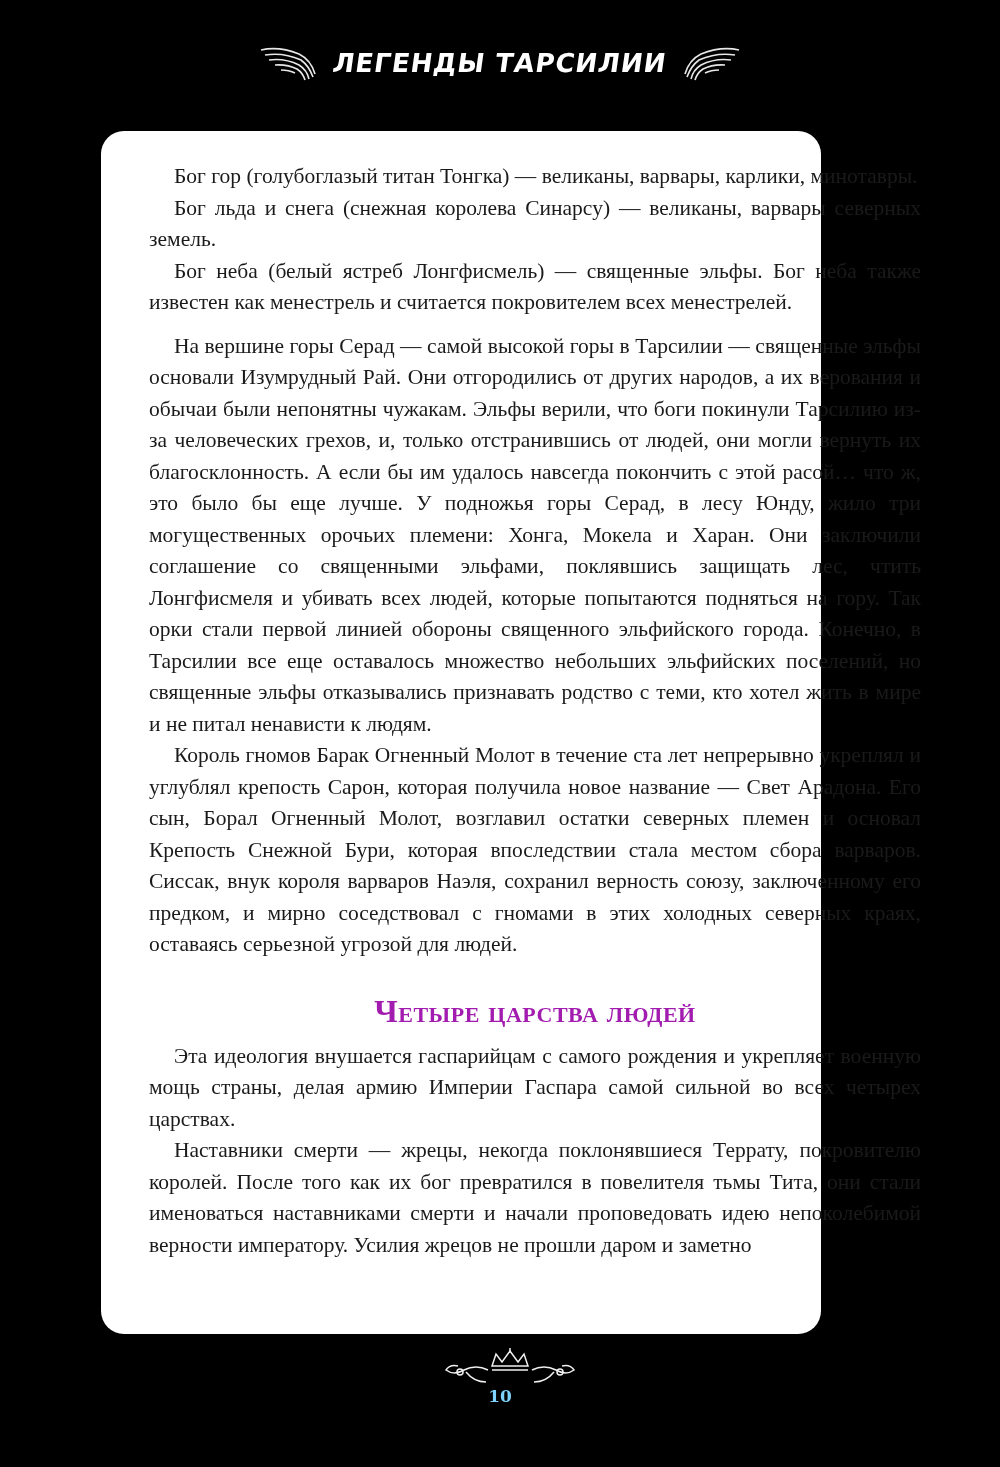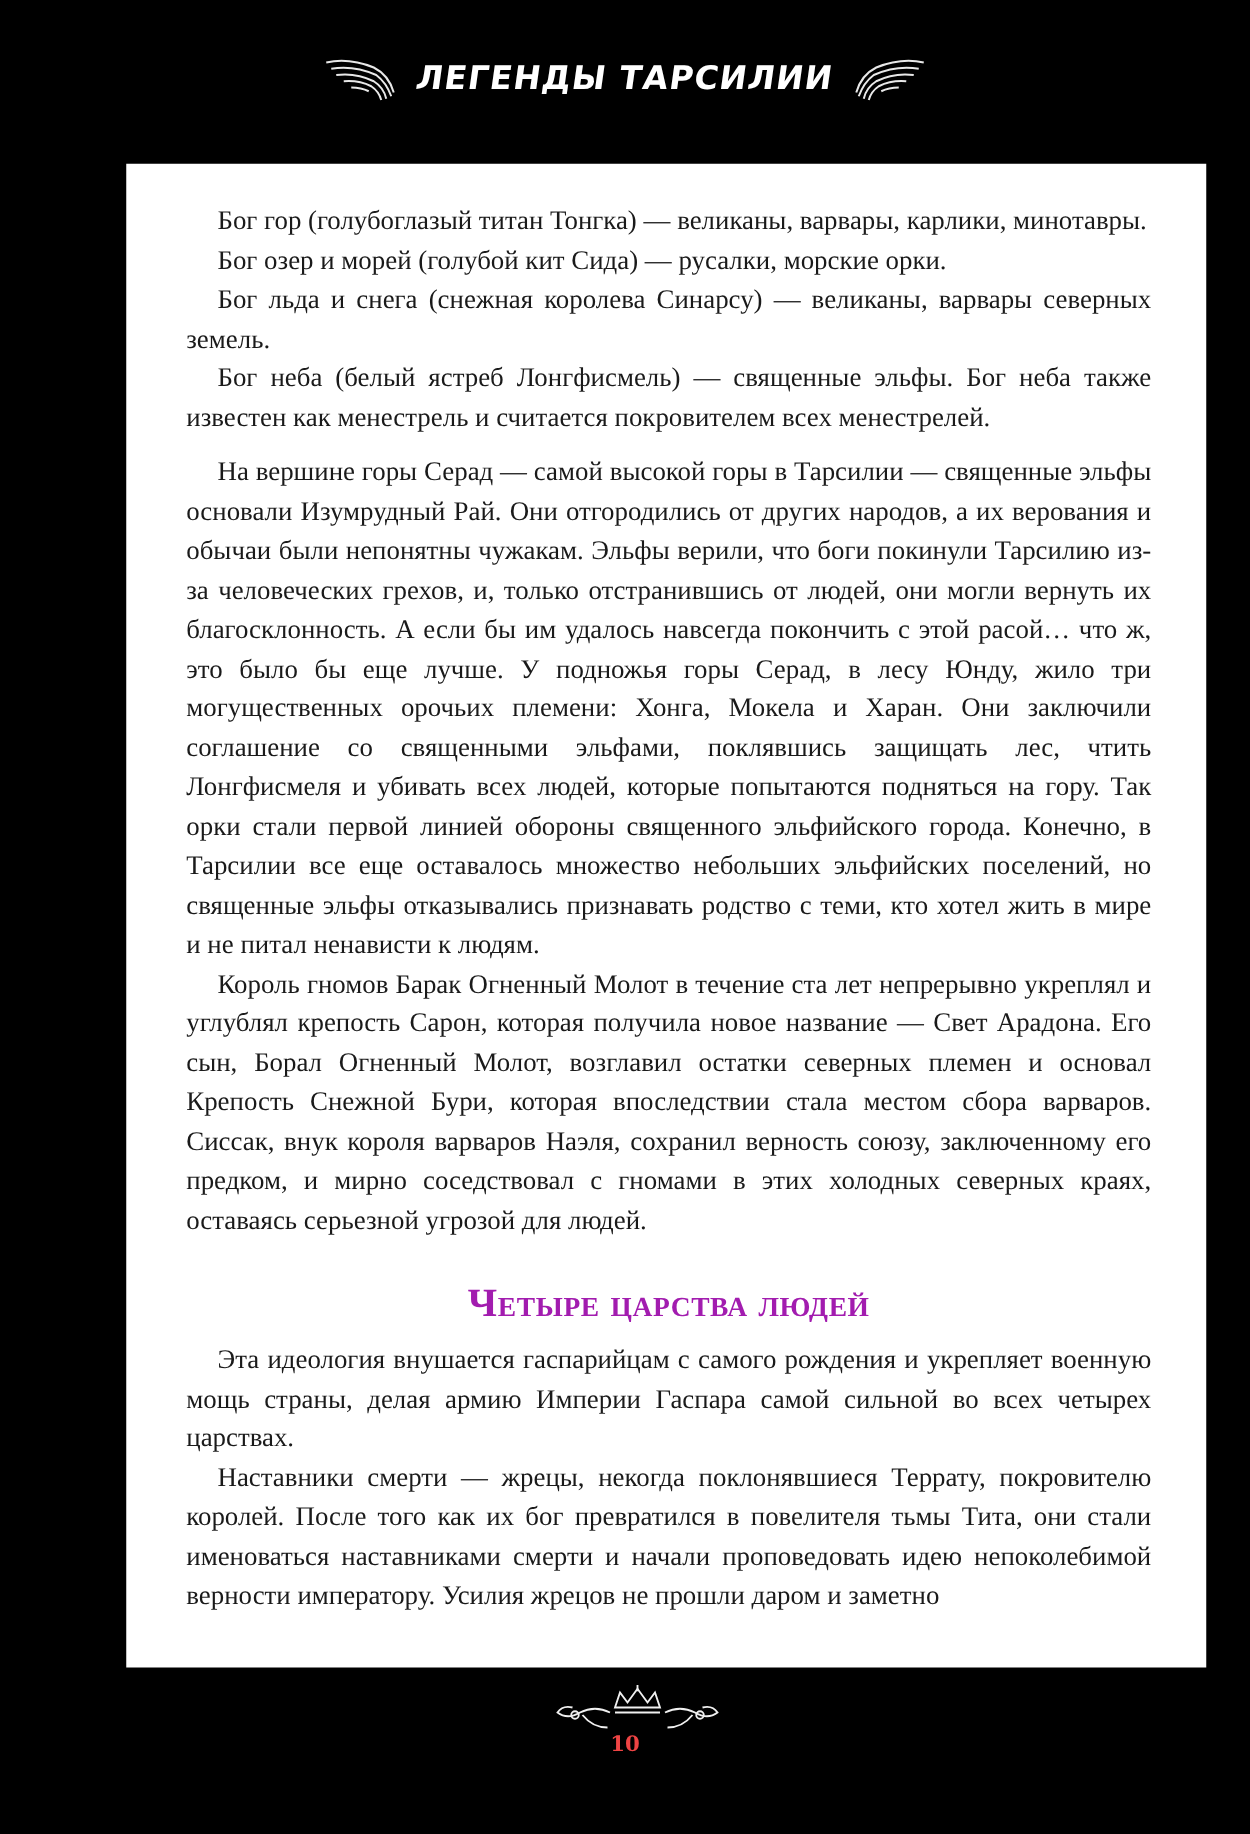--- a/index.html
+++ b/index.html
@@ -22,22 +22,23 @@
       color: #ffffff;
       font-family: "DejaVu Sans", sans-serif;
       font-weight: bold;
       font-size: 26px;
       letter-spacing: 1px;
       transform: skewX(-8deg);
     }
     .wing { width: 60px; height: 38px; display: block; }
     .page {
       position: absolute; left: 101px; top: 131px;
-      width: 864px; height: 1203px;
+      width: 720px; height: 1203px;
       background: #ffffff;
+      border-radius: 23px;
     }
     .text {
       position: absolute; left: 48px; top: 30px; width: 772px;
       color: #1a1a1a;
       font-size: 21.5px;
       line-height: 31.5px;
       text-align: justify;
       hyphens: manual;
     }
     .text p { margin: 0; text-indent: 25px; }
@@ -52,21 +53,21 @@
       margin: 30px 0 10px 0;
       line-height: 40px;
       color: #a21caf;
     }
     .footer {
       position: absolute; left: 0; top: 1334px; width: 1000px; height: 133px;
     }
     .ornament { position: absolute; left: 440px; top: 14px; width: 140px; height: 52px; }
     .page-number {
       position: absolute; left: 0; width: 1000px; top: 52px;
-      text-align: center; color: #ef4444;
+      text-align: center; color: #7dd3fc;
       font-family: "DejaVu Serif", serif; font-weight: bold; font-size: 17px;
     }
   </style>
 </head>
 <body>
 
 <div class="header">
   <div class="header-inner">
     <svg class="wing" viewBox="0 0 60 38">
       <g fill="none" stroke="#e8e8e8" stroke-width="1.6">
@@ -86,21 +87,20 @@
         <path d="M16 21 Q28 20 38 25 Q44 29 46 36"></path>
         <path d="M22 26 Q30 26 36 29"></path>
       </g>
     </svg>
   </div>
 </div>
 
 <div class="page">
   <div class="text">
     <p class="list">Бог гор (голубоглазый титан Тонгка) — великаны, варвары, карлики, минотавры.</p>
-    <p class="list">Бог озер и морей (голубой кит Сида) — русалки, морские орки.</p>
     <p class="list">Бог льда и снега (снежная королева Синарсу) — великаны, варвары северных земель.</p>
     <p class="list">Бог неба (белый ястреб Лонгфисмель) — священные эльфы. Бог неба также известен как менестрель и считается покровителем всех менестрелей.</p>
     <div class="gap"></div>
     <p>На вершине горы Серад — самой высокой горы в Тарсилии — священные эльфы основали Изумрудный Рай. Они отгородились от других народов, а их верования и обычаи были непонятны чужакам. Эльфы верили, что боги покинули Тарсилию из-за человеческих грехов, и, только отстранившись от людей, они могли вернуть их благосклонность. А если бы им удалось навсегда покончить с этой расой… что ж, это было бы еще лучше. У подножья горы Серад, в лесу Юнду, жило три могущественных орочьих племени: Хонга, Мокела и Харан. Они заключили соглашение со священными эльфами, поклявшись защищать лес, чтить Лонгфисмеля и убивать всех людей, которые попытаются подняться на гору. Так орки стали первой линией обороны священного эльфийского города. Конечно, в Тарсилии все еще оставалось множество небольших эльфийских поселений, но священные эльфы отказывались признавать родство с теми, кто хотел жить в мире и не питал ненависти к людям.</p>
     <p>Король гномов Барак Огненный Молот в течение ста лет непрерывно укреплял и углублял крепость Сарон, которая получила новое название — Свет Арадона. Его сын, Борал Огненный Молот, возглавил остатки северных племен и основал Крепость Снежной Бури, которая впоследствии стала местом сбора варваров. Сиссак, внук короля варваров Наэля, сохранил верность союзу, заключенному его предком, и мирно соседствовал с гномами в этих холодных северных краях, оставаясь серьезной угрозой для людей.</p>
     <div class="section-title">Четыре царства людей</div>
     <p>Эта идеология внушается гаспарийцам с самого рождения и укрепляет военную мощь страны, делая армию Империи Гаспара самой сильной во всех четырех царствах.</p>
     <p>Наставники смерти — жрецы, некогда поклонявшиеся Террату, покровителю королей. После того как их бог превратился в повелителя тьмы Тита, они стали именоваться наставниками смерти и начали проповедовать идею непоколебимой верности императору. Усилия жрецов не прошли даром и заметно</p>
   </div>
 </div>

